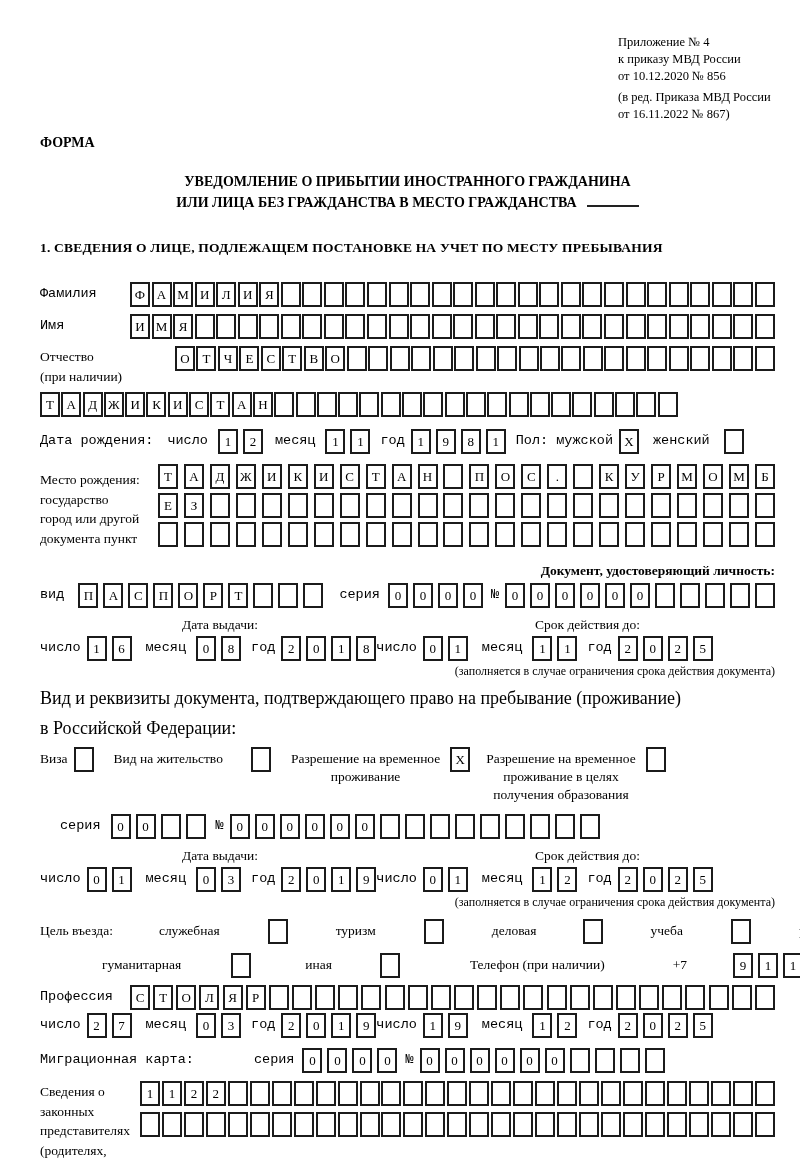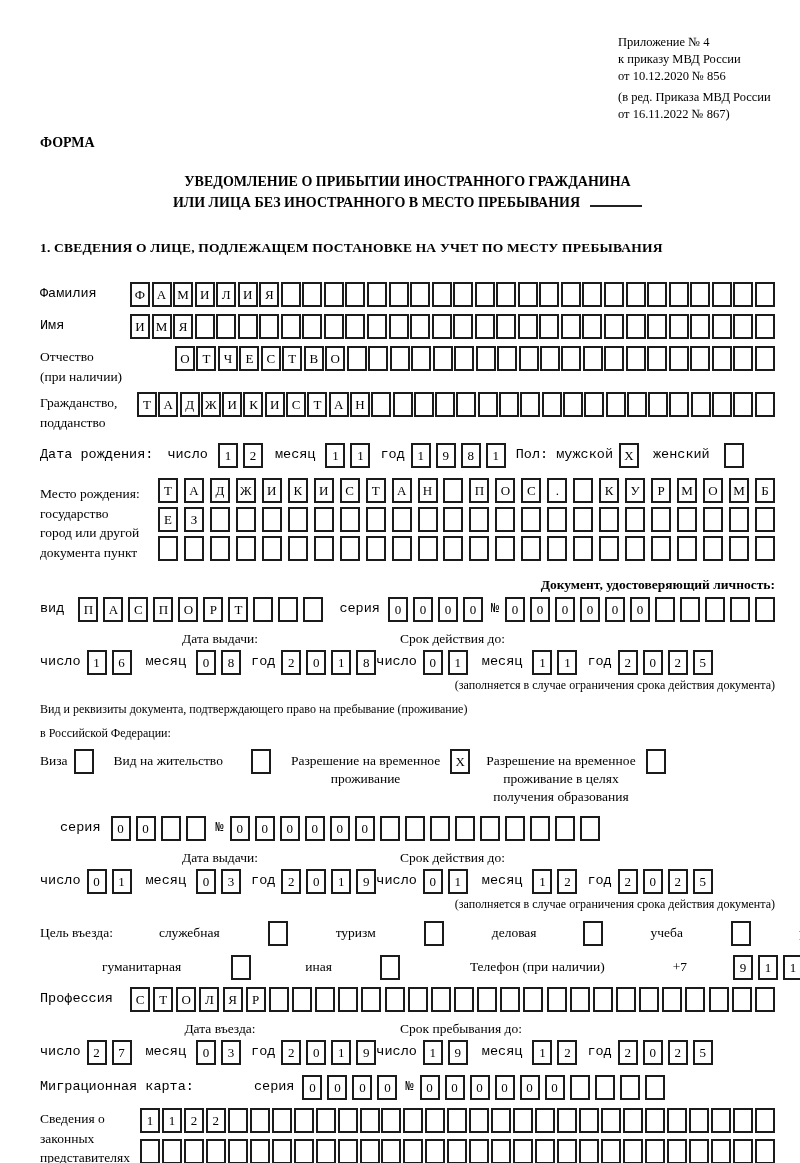--- a/index.html
+++ b/index.html
@@ -28,27 +28,27 @@
   .cw617{width:617px;}
   .cw635{width:635px;}
   .stack{display:flex;flex-direction:column;gap:4px;flex:1;}
   .mline{line-height:17.5px;padding-top:2px;}
   .center-b{font-weight:bold;text-align:right;margin-top:16px;}
   .ml6{margin-left:6px;}.ml8{margin-left:8px;}.ml10{margin-left:10px;}.ml12{margin-left:12px;}
   .ml14{margin-left:14px;}.ml16{margin-left:16px;}.ml20{margin-left:20px;justify-content:space-between;}.ml28{margin-left:28px;}
   .ml30{margin-left:30px;}.ml55{margin-left:62px;}.ml60{margin-left:60px;}
   .two-col{display:flex;margin-top:9px;}
   .col-l{width:360px;text-align:center;font-size:13.5px;}
-  .col-r{flex:1;font-size:13.5px;}
+  .col-r{flex:1;text-align:center;font-size:13.5px;}
   .daterow{display:flex;justify-content:space-between;margin-top:3px;}
   .dgrp{display:flex;align-items:flex-start;}
   .dgrp .lbl{padding-top:4px;}
   .mr65{margin-right:65px;}
   .note{font-size:12px;text-align:right;margin-top:3px;}
-  .plain{margin-top:9px;font-size:12px;}
+  .plain{margin-top:9px;font-size:18px;}
   .permit-row{display:flex;align-items:flex-start;margin-top:8px;}
   .pgrp{display:flex;align-items:flex-start;}
   .pgrp .txt{text-align:center;line-height:18px;padding-top:3px;}
   .purpose-row{display:flex;align-items:flex-start;margin-top:9px;flex-wrap:nowrap;gap:40px;}
   .cbl{padding-top:4px;white-space:nowrap;}
 </style>
 </head>
 <body>
 
 <div class="page">
@@ -59,21 +59,21 @@
     <div>от 10.12.2020 № 856</div>
     <div class="gap"></div>
     <div>(в ред. Приказа МВД России</div>
     <div>от 16.11.2022 № 867)</div>
   </div>
 
   <div class="forma">ФОРМА</div>
 
   <div class="title">
     <div>УВЕДОМЛЕНИЕ О ПРИБЫТИИ ИНОСТРАННОГО ГРАЖДАНИНА</div>
-    <div><span>ИЛИ ЛИЦА БЕЗ ИНОСТРАННОГО В МЕСТО ПРЕБЫВАНИЯ</span><span class="blank-line"></span></div>
+    <div><span>ИЛИ ЛИЦА БЕЗ ГРАЖДАНСТВА В МЕСТО ГРАЖДАНСТВА</span><span class="blank-line"></span></div>
   </div>
 
   <div class="sec">1. СВЕДЕНИЯ О ЛИЦЕ, ПОДЛЕЖАЩЕМ ПОСТАНОВКЕ НА УЧЕТ ПО МЕСТУ ПРЕБЫВАНИЯ</div>
 
   <div class="frow" style="margin-top:26px;">
     <div class="lbl w90">Фамилия</div>
     <div class="cells sb cw645">
         <span class="cell">Ф</span>
         <span class="cell">А</span>
         <span class="cell">М</span>
@@ -174,24 +174,20 @@
         <span class="cell"></span>
         <span class="cell"></span>
         <span class="cell"></span>
         <span class="cell"></span>
         <span class="cell"></span>
         <span class="cell"></span>
       </div>
   </div>
 
   <div class="frow">
-    <div class="w97">
-      <div class="mline">Гражданство,</div>
-      <div class="mline">подданство</div>
-    </div>
     <div class="cells sb cw638">
         <span class="cell">Т</span>
         <span class="cell">А</span>
         <span class="cell">Д</span>
         <span class="cell">Ж</span>
         <span class="cell">И</span>
         <span class="cell">К</span>
         <span class="cell">И</span>
         <span class="cell">С</span>
         <span class="cell">Т</span>
@@ -621,24 +617,20 @@
         <span class="cell"></span>
         <span class="cell"></span>
         <span class="cell"></span>
         <span class="cell"></span>
         <span class="cell"></span>
         <span class="cell"></span>
         <span class="cell"></span>
       </div>
   </div>
 
-  <div class="two-col">
-    <div class="col-l">Дата въезда:</div>
-    <div class="col-r">Срок пребывания до:</div>
-  </div>
 
   <div class="daterow">
     <div class="dgrp">
       <span class="lbl">число</span>
       <span class="cells g ml6">
           <span class="cell">2</span>
           <span class="cell">7</span>
         </span>
       <span class="lbl ml14">месяц</span>
       <span class="cells g ml10">

